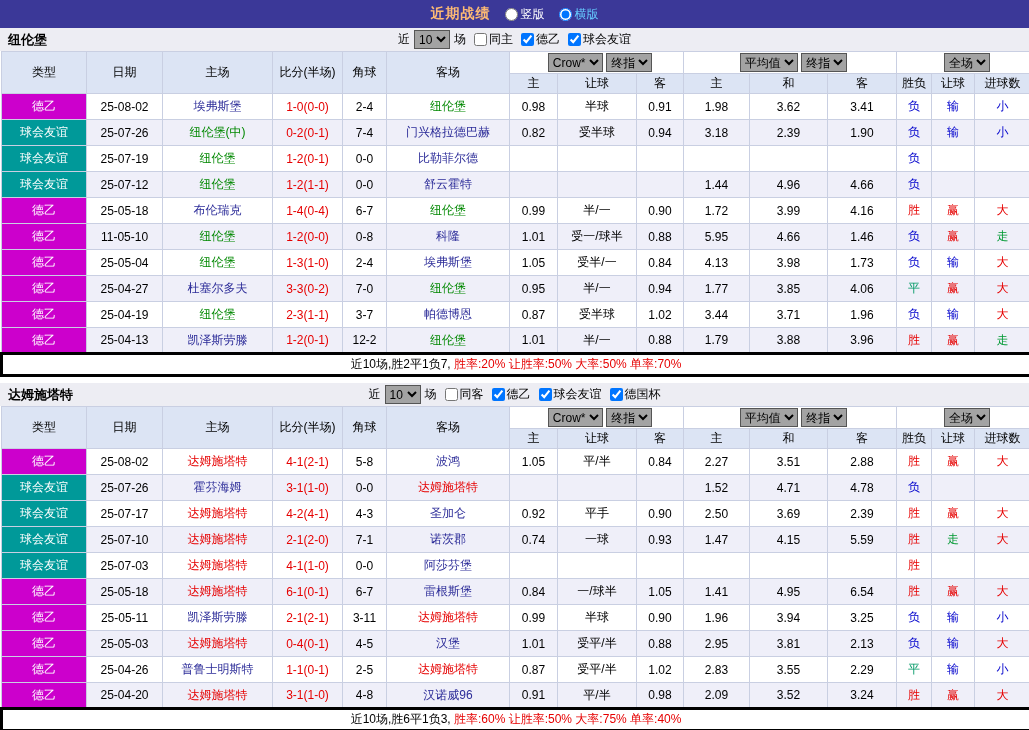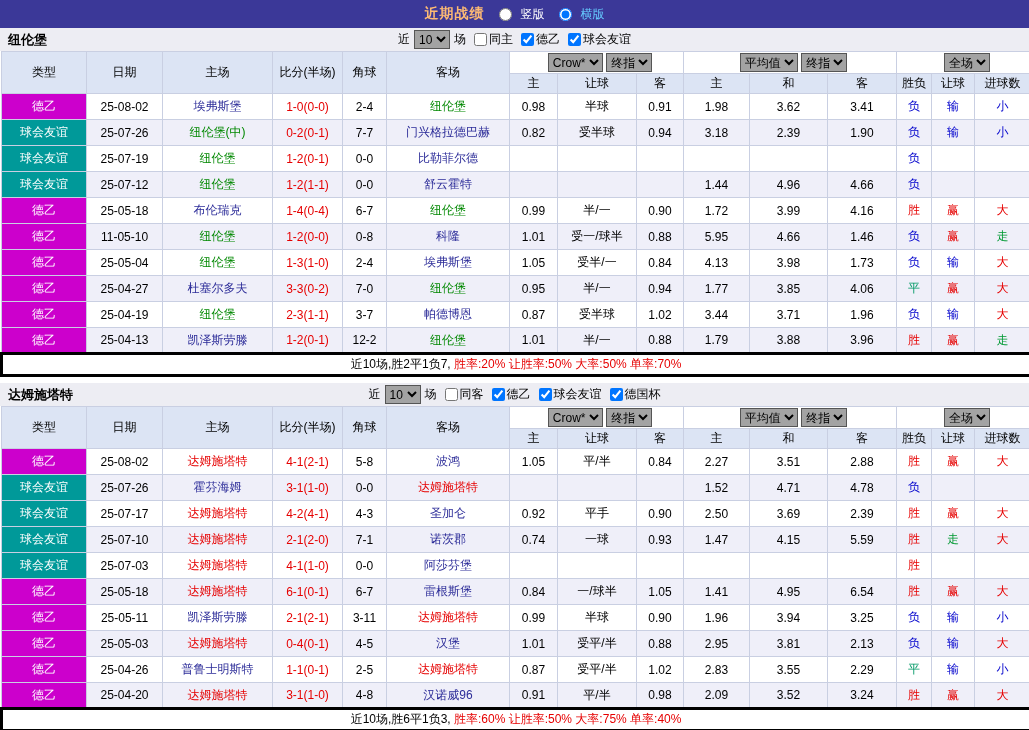--- a/index.html
+++ b/index.html
@@ -13,21 +13,21 @@
   
   .topbar {
     height: 28px;
     background: #3b3898;
     display: flex;
     align-items: center;
     justify-content: center;
     gap: 14px;
   }
   .topbar .title { color: #fdba74; font-weight: bold; font-size: 14px; letter-spacing: 1px; }
-  .radio { display: inline-flex; align-items: center; gap: 9px; cursor: pointer; }
+  .radio { display: inline-flex; align-items: center; gap: 3px; cursor: pointer; }
   .radio input { margin: 0; }
   .rlabel-0 { color: #ffffff; }
   .rlabel-1 { color: #66ccff; }
 
   
   .section-bar {
     height: 23px;
     background: #ededf3;
     position: relative;
     display: flex;
@@ -172,21 +172,21 @@
         <td>3.41</td>
         <td style="color: rgb(0, 0, 204);">负</td>
         <td style="color: rgb(0, 0, 204);">输</td>
         <td style="color: rgb(0, 0, 204);">小</td>
       </tr>
       <tr class="alt">
         <td class="badge" style="background: rgb(0, 153, 153);">球会友谊</td>
         <td>25-07-26</td>
         <td class="team" style="color: rgb(0, 136, 0);">纽伦堡(中)</td>
         <td class="score">0-2(0-1)</td>
-        <td>7-7</td>
+        <td>7-4</td>
         <td class="team">门兴格拉德巴赫</td>
         <td>0.82</td>
         <td>受半球</td>
         <td>0.94</td>
         <td>3.18</td>
         <td>2.39</td>
         <td>1.90</td>
         <td style="color: rgb(0, 0, 204);">负</td>
         <td style="color: rgb(0, 0, 204);">输</td>
         <td style="color: rgb(0, 0, 204);">小</td>

